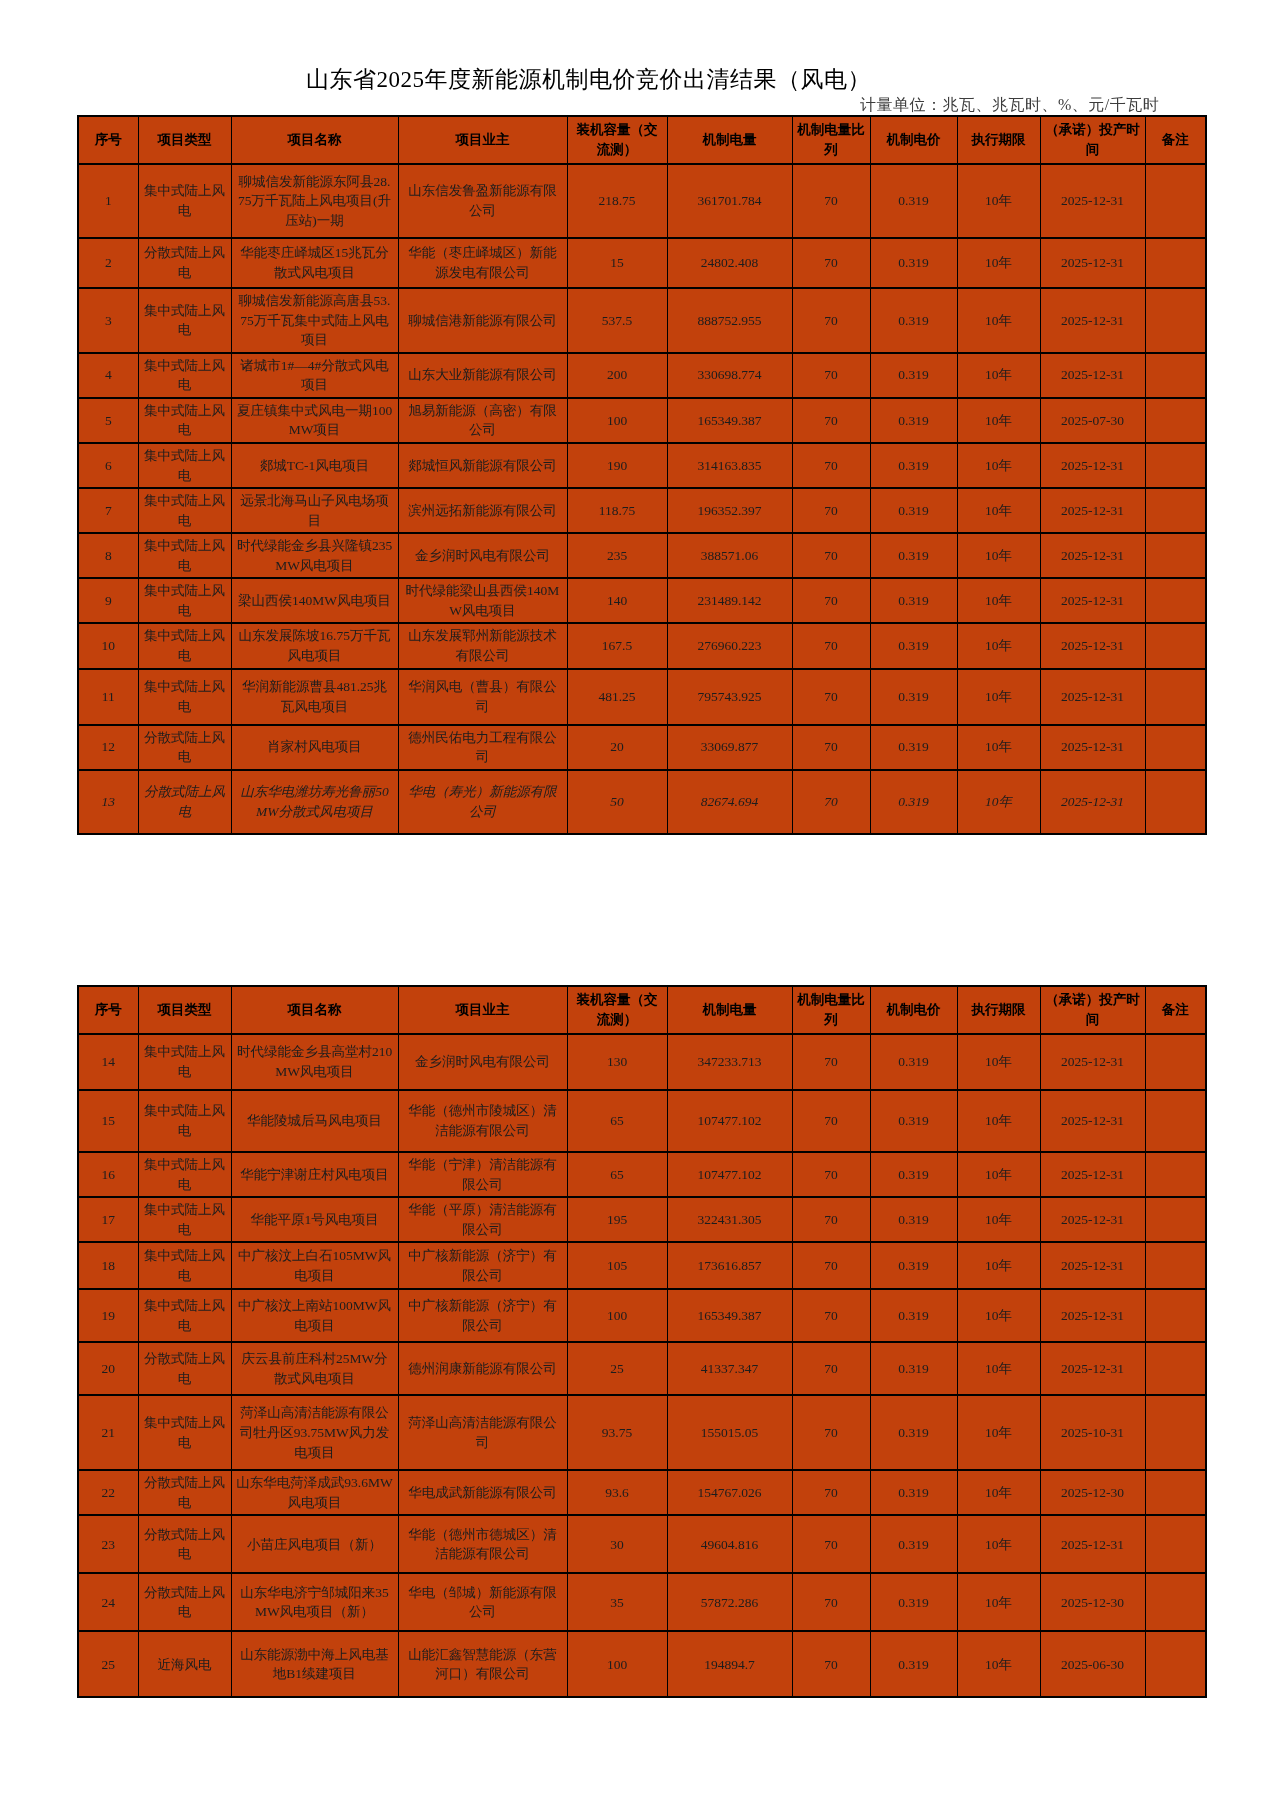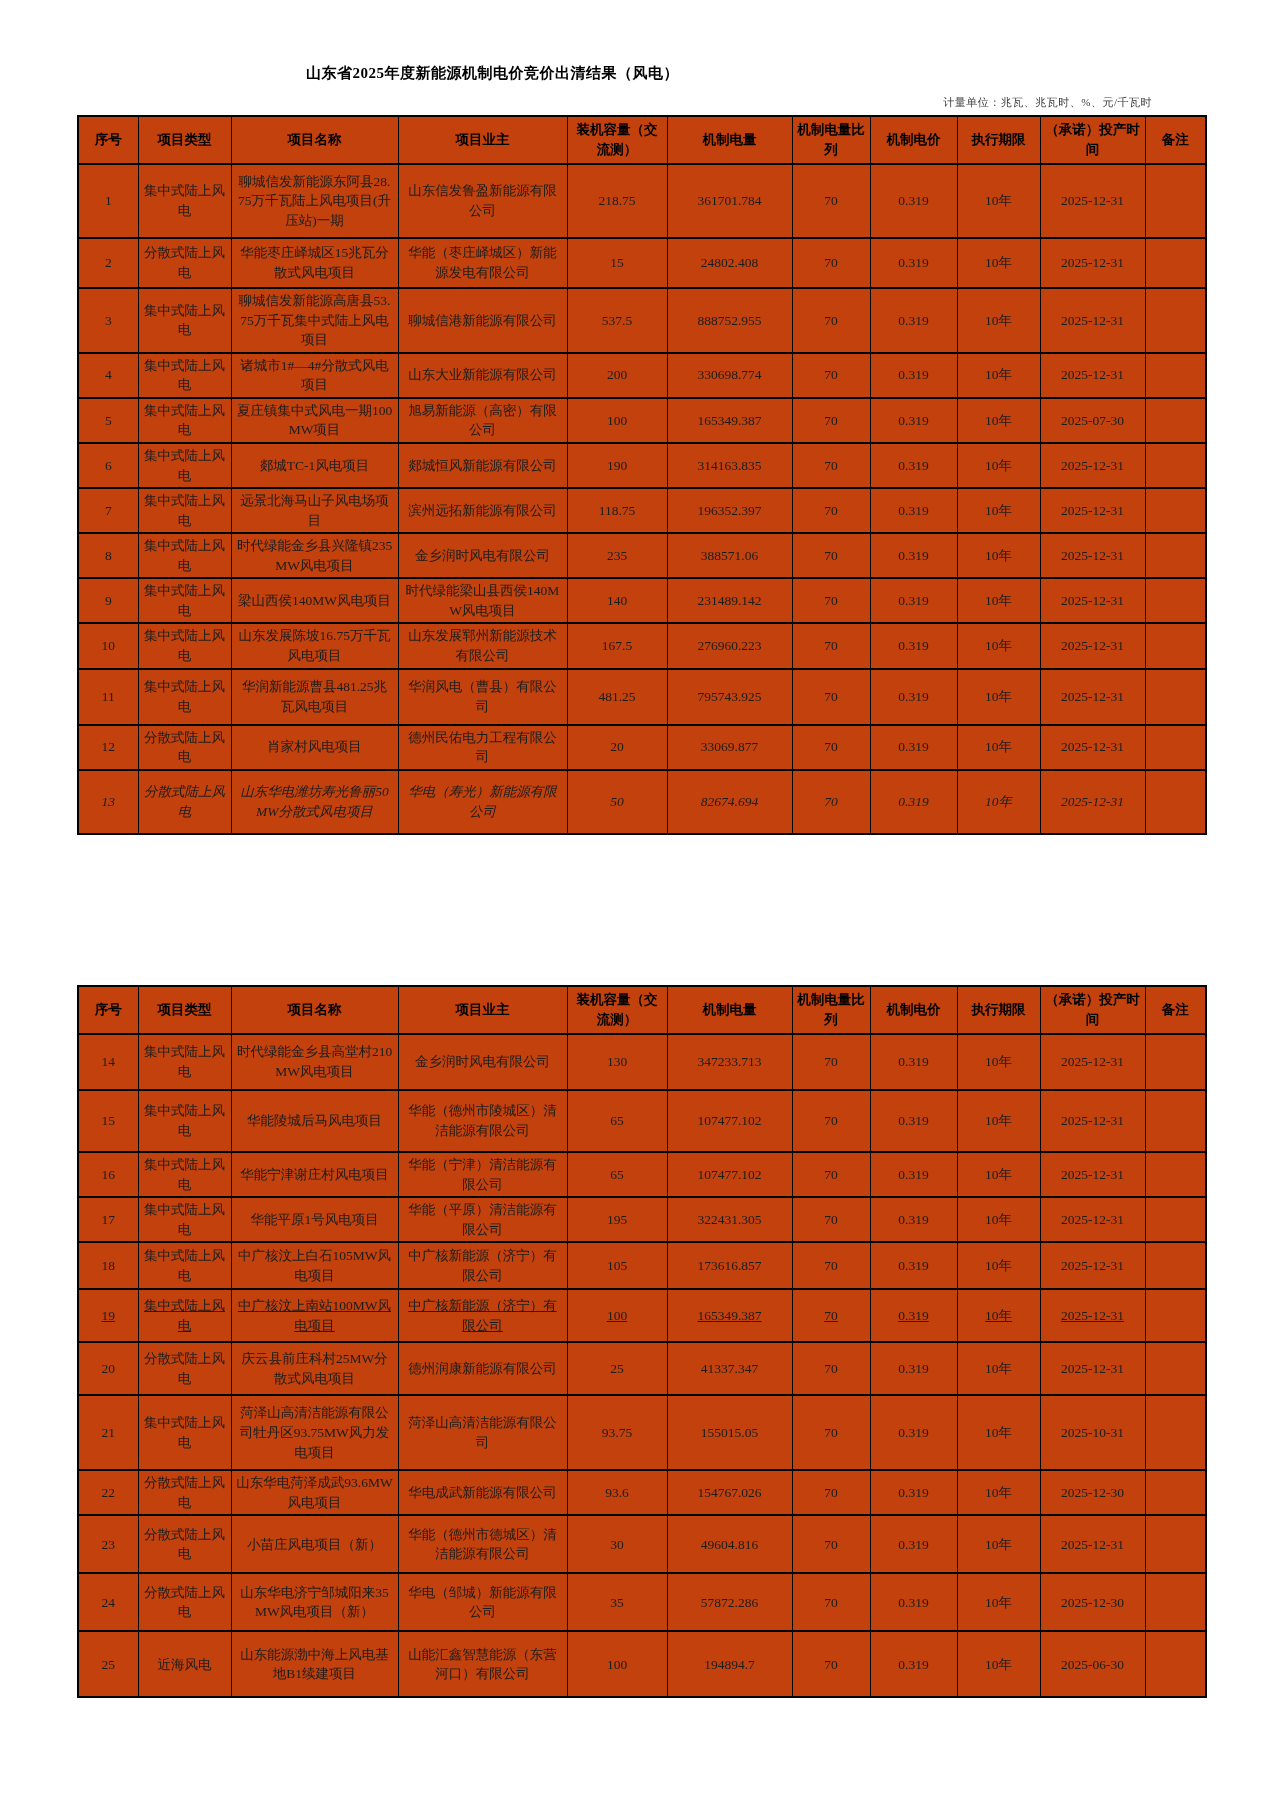--- a/index.html
+++ b/index.html
@@ -3,26 +3,26 @@
 <meta charset="utf-8">
 <style>
   html,body{margin:0;padding:0;background:#ffffff;}
   body{
     width:1280px;height:1809px;position:relative;
     font-family:"Liberation Serif","DejaVu Serif",serif;
     color:#1d1d1d;
   }
   .doc-title{
     position:absolute;left:306px;top:64px;
-    font-size:15px;font-weight:bold;color:#000;
+    font-size:23px;font-weight:normal;color:#000;
     letter-spacing:0.5px;white-space:nowrap;
   }
   .unit-note{
     position:absolute;top:95px;left:860px;width:292px;
-    text-align:right;font-size:11px;color:#3c3c3c;
+    text-align:right;font-size:16px;color:#3c3c3c;
     letter-spacing:0.5px;white-space:nowrap;
   }
   table.results{
     position:absolute;left:77px;
     border-collapse:collapse;table-layout:fixed;
     border:2px solid #000;
     background:#c2410c;
   }
   #table-page-1{top:115px;}
   #table-page-2{top:985px;}
@@ -339,21 +339,21 @@
         <td class="col-name">中广核汶上白石105MW风电项目</td>
         <td class="col-owner">中广核新能源（济宁）有限公司</td>
         <td class="col-capacity">105</td>
         <td class="col-energy">173616.857</td>
         <td class="col-ratio">70</td>
         <td class="col-price">0.319</td>
         <td class="col-term">10年</td>
         <td class="col-date">2025-12-31</td>
         <td class="col-remark"></td>
       </tr>
-      <tr style="height: 53px; text-decoration: underline;">
+      <tr style="height: 53px;">
         <td class="col-no">19</td>
         <td class="col-type">集中式陆上风电</td>
         <td class="col-name">中广核汶上南站100MW风电项目</td>
         <td class="col-owner">中广核新能源（济宁）有限公司</td>
         <td class="col-capacity">100</td>
         <td class="col-energy">165349.387</td>
         <td class="col-ratio">70</td>
         <td class="col-price">0.319</td>
         <td class="col-term">10年</td>
         <td class="col-date">2025-12-31</td>

